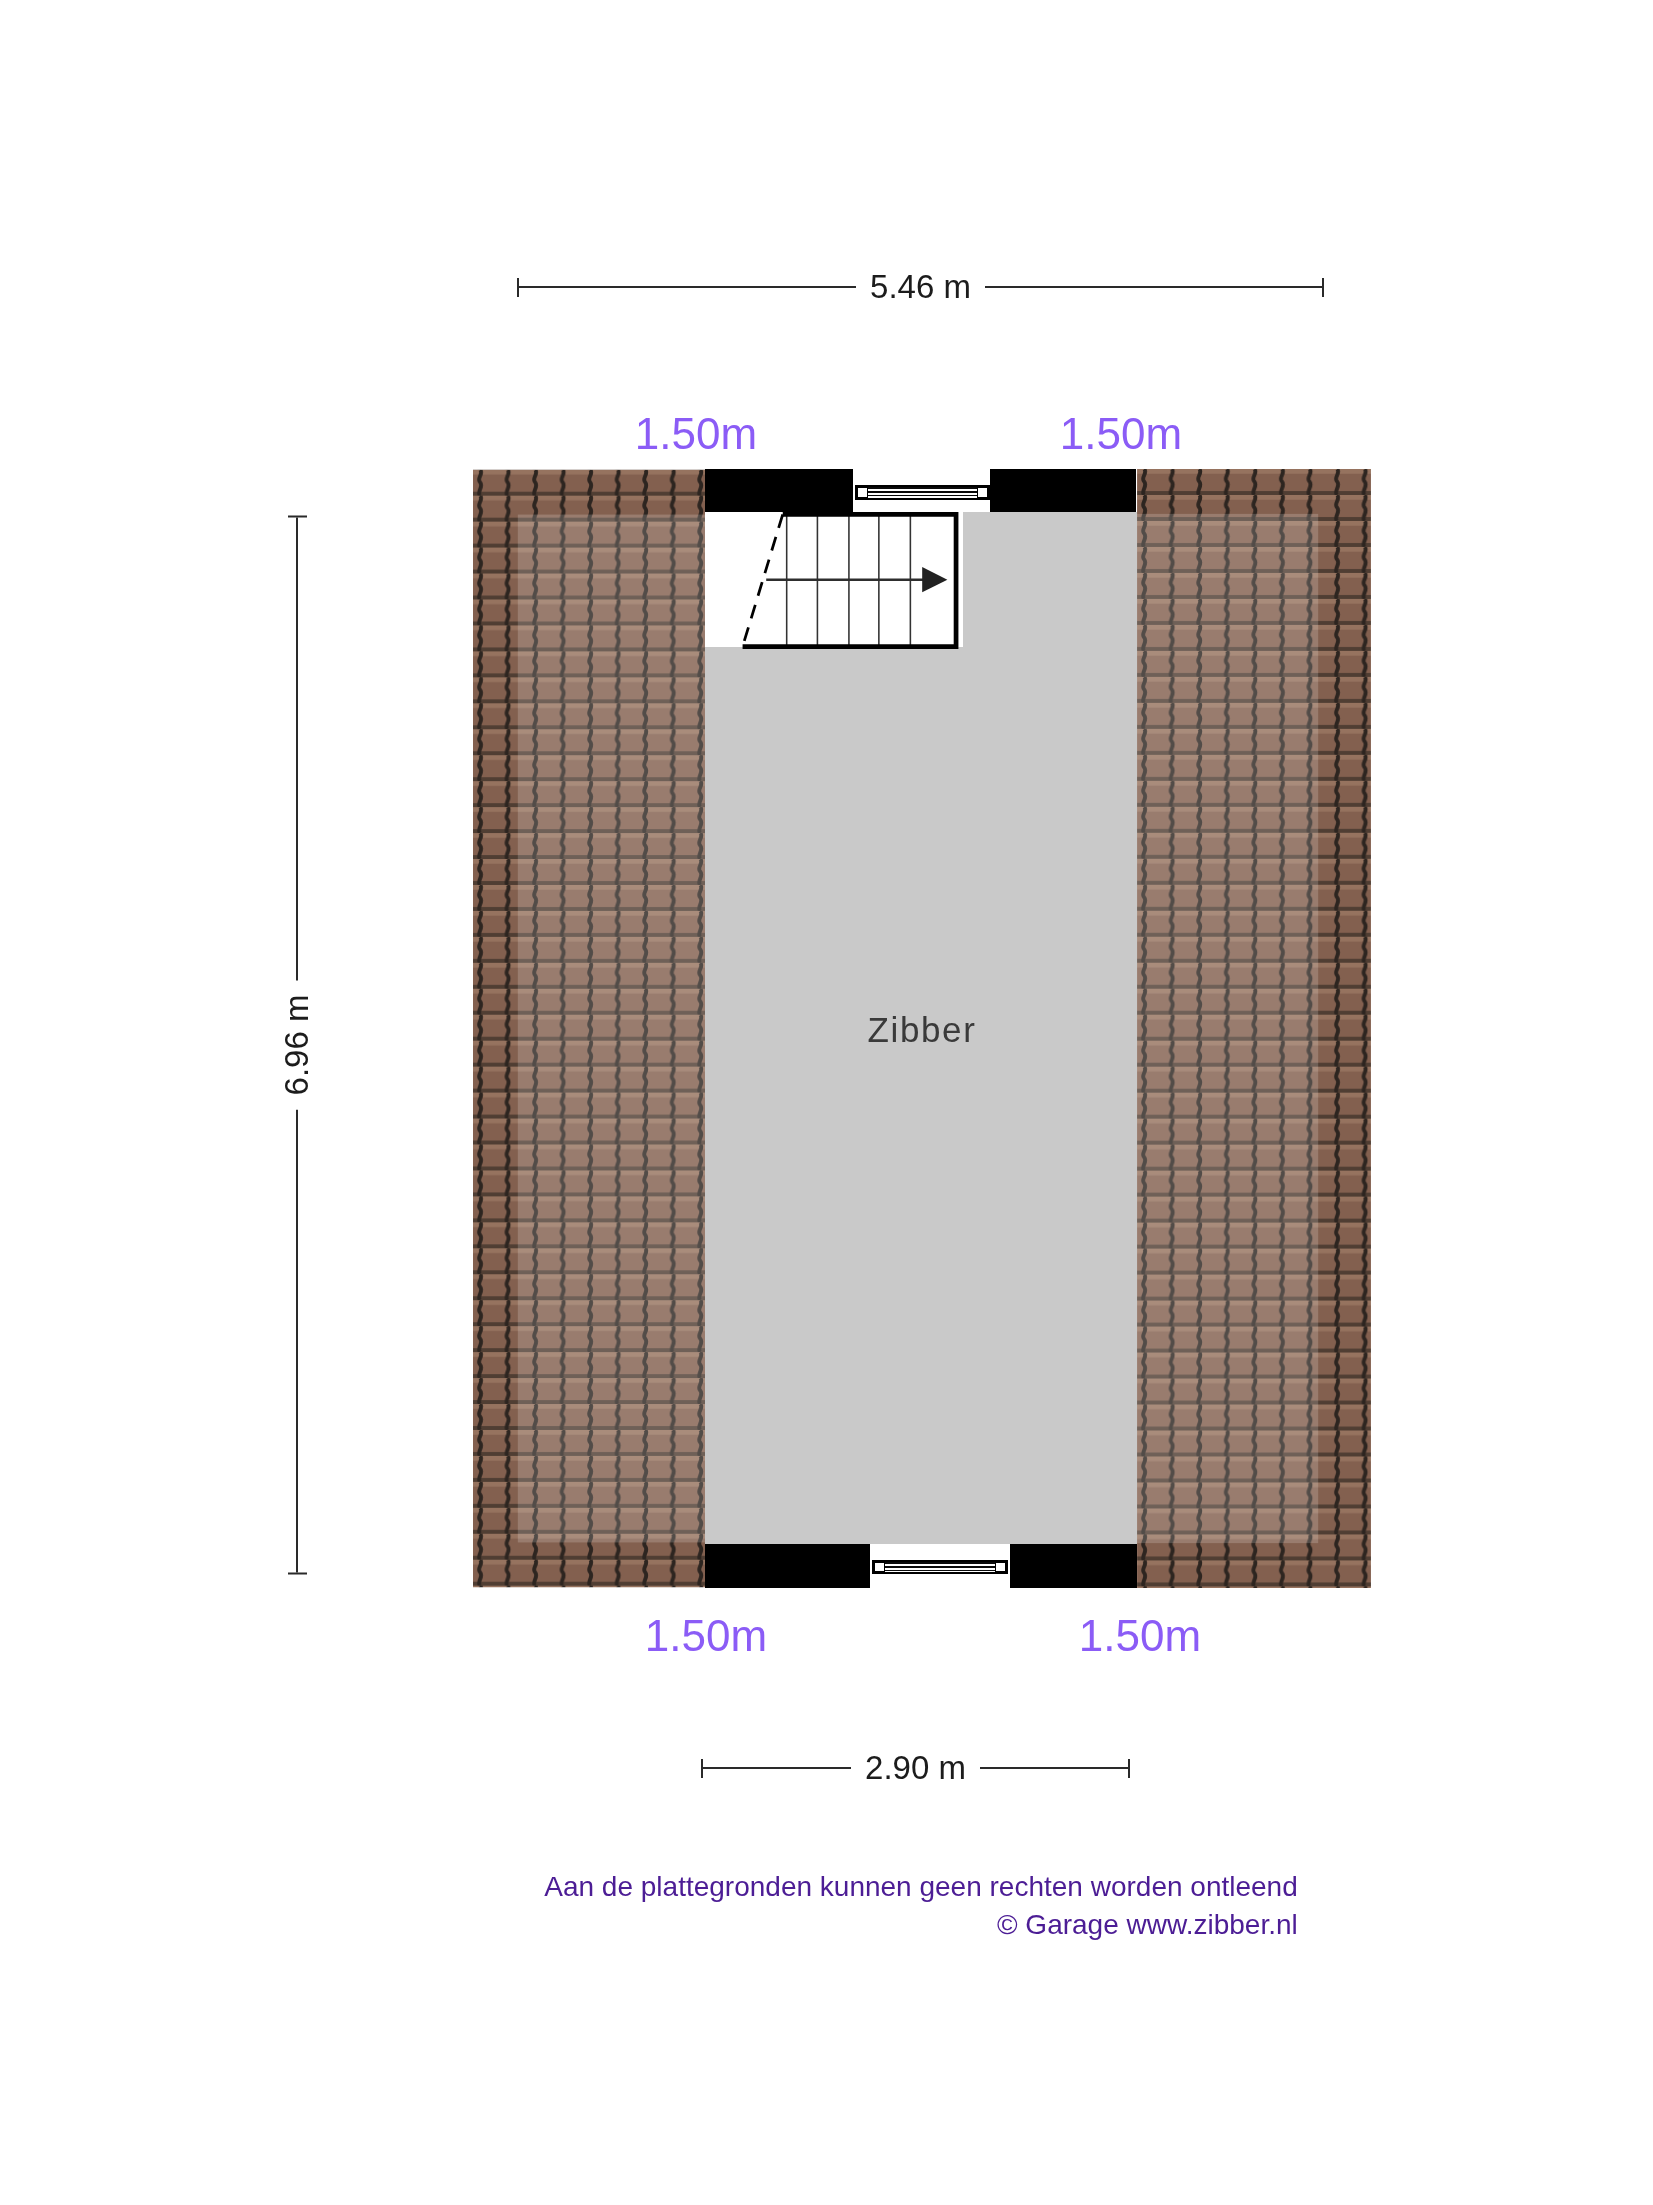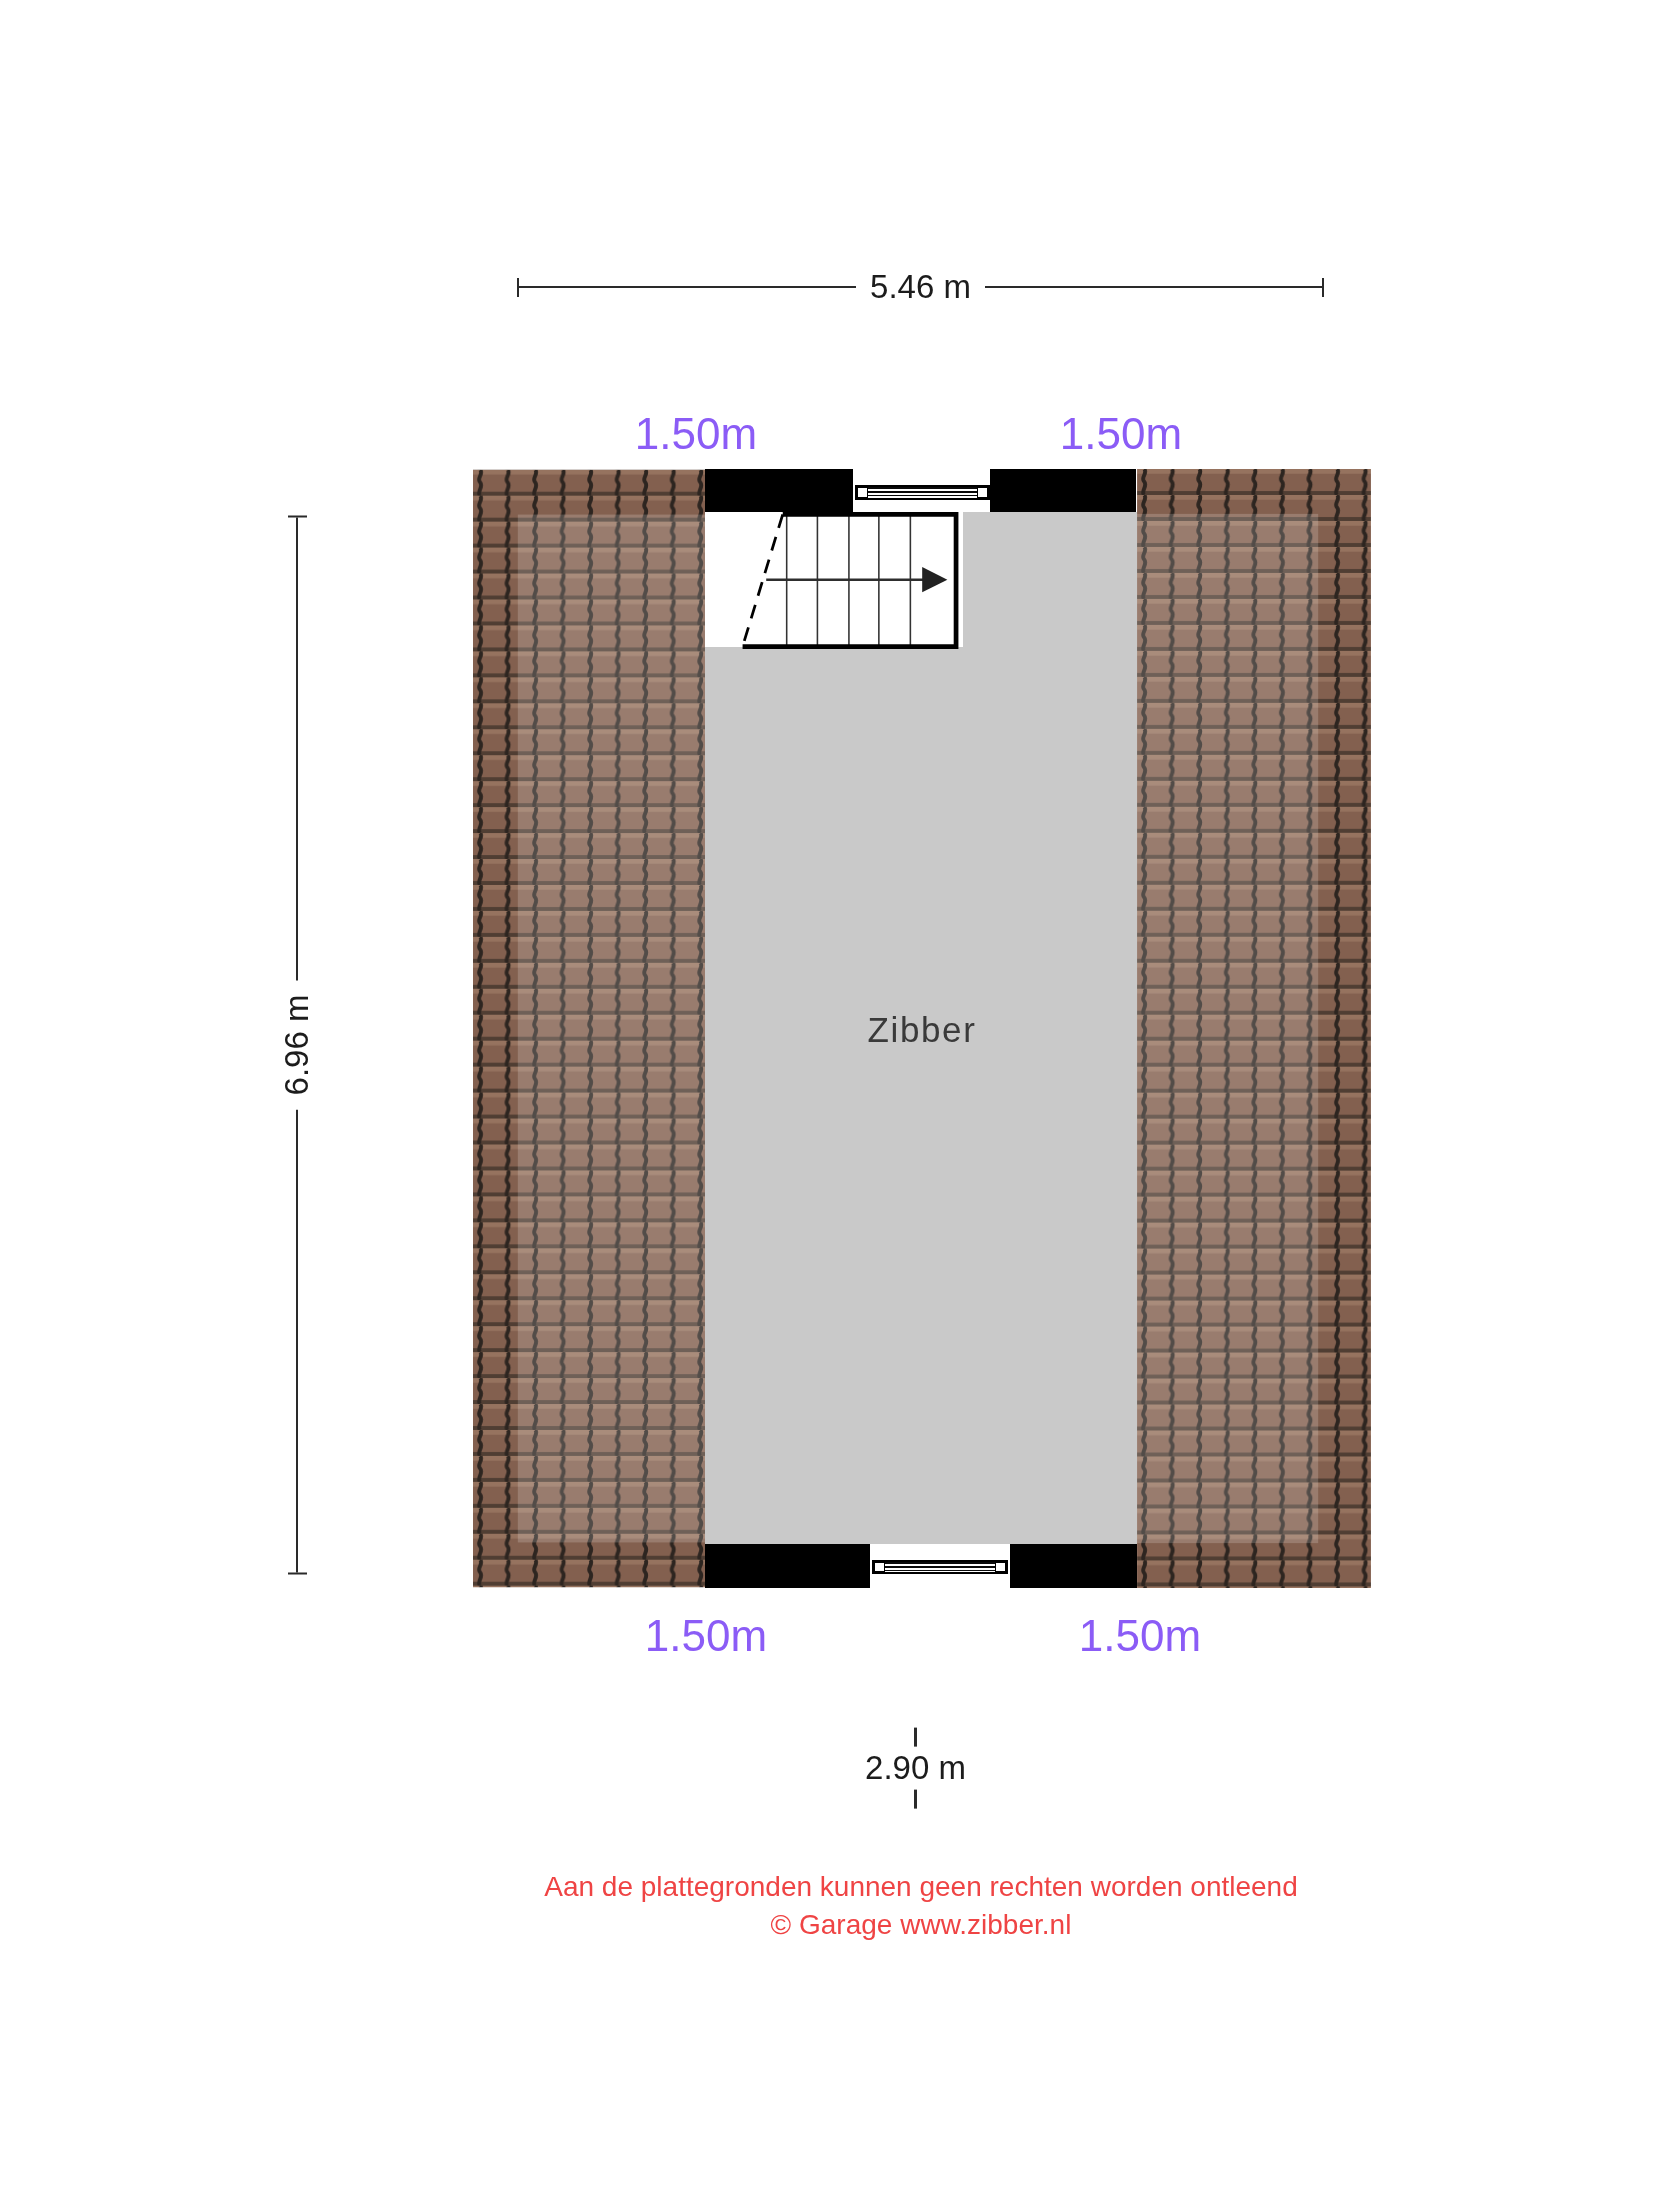--- a/index.html
+++ b/index.html
@@ -14,21 +14,21 @@
   
   .dim{
     position:absolute;
     display:flex;align-items:center;
     font-size:33px;color:#1c1c1c;
   }
   .dim .tick{flex:0 0 auto;width:2.4px;height:19px;background:#2a2a2a;}
   .dim .dline{flex:1 1 auto;height:2.4px;background:#2a2a2a;}
   .dim .dlabel{flex:0 0 auto;padding:0 14px;white-space:nowrap;background:#ffffff;}
   #dim-top{left:517px;top:287px;width:807px;transform:translateY(-50%);align-items:center;}
-  #dim-bottom{left:701px;top:1768px;width:429px;transform:translateY(-50%);flex-direction:column;}
+  #dim-bottom{left:701px;top:1768px;width:429px;transform:translateY(-50%);}
   #dim-left{left:297px;top:1045px;width:1059px;transform:translate(-50%,-50%) rotate(-90deg);}
   
   .knee{
     position:absolute;transform:translate(-50%,-50%);
     font-size:44px;color:#8b5cf6;white-space:nowrap;
   }
   
   #plan{position:absolute;left:473px;top:469px;width:898px;height:1119px;}
   .abs{position:absolute;}
   .roof{position:absolute;top:0;height:1119px;}
@@ -51,21 +51,21 @@
   
   #stairs{left:268px;top:42px;width:219px;height:139px;}
   
   #room-label{
     position:absolute;left:449px;top:561px;transform:translate(-50%,-50%);
     font-size:35px;letter-spacing:1.6px;color:#3a3a3a;white-space:nowrap;
   }
   
   #footer{
     position:absolute;left:921px;top:1868px;transform:translateX(-50%);
-    text-align:center;font-size:28px;line-height:38px;color:#ef4444;white-space:nowrap;
+    text-align:right;font-size:28px;line-height:38px;color:#4c1d95;white-space:nowrap;
   }
 </style>
 </head>
 <body>
 
 <div id="page">
 
   <div class="dim" id="dim-top">
     <span class="tick"></span>
     <span class="dline"></span>

